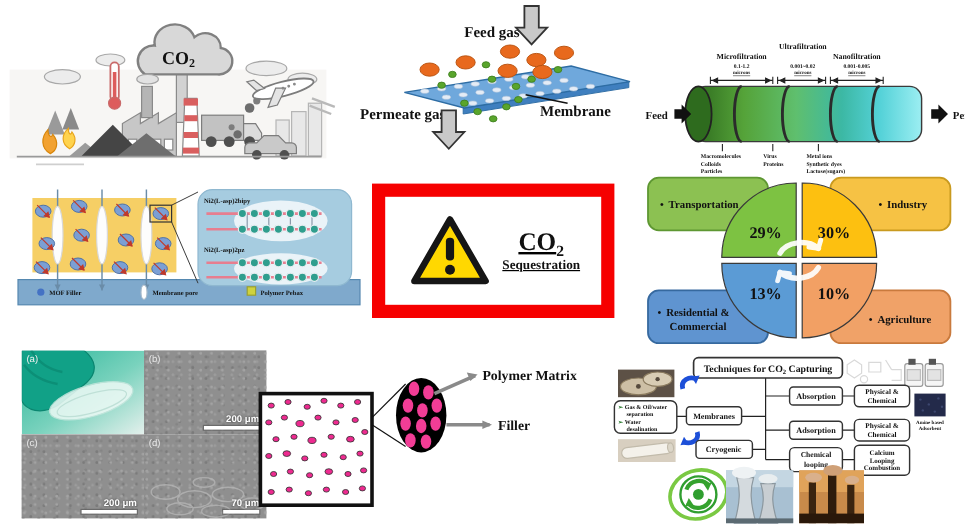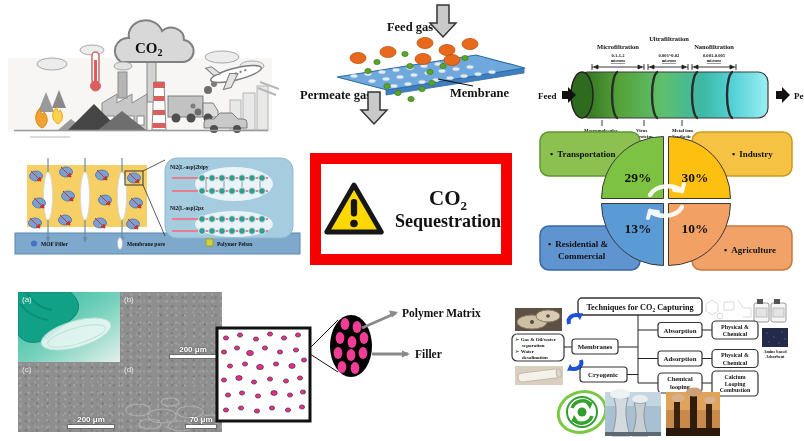--- a/index.html
+++ b/index.html
@@ -1,41 +1,41 @@
 <!DOCTYPE html>
 <html><head>
 <meta charset="utf-8">
 <style>
   html,body{margin:0;padding:0;background:#fff;}
   .page{position:relative;width:804px;height:441px;background:#fff;overflow:hidden;
         font-family:"Liberation Serif",serif;}
-  .fig{position:absolute;}
+  .fig{position:absolute;text-decoration:underline;}
   svg text{font-family:"Liberation Serif",serif;font-weight:bold;fill:#111;}
   
   .sign{left:310px;top:153px;width:202px;height:112px;background:#fff;
         border:11px solid #f60000;box-sizing:border-box;display:flex;
         align-items:center;justify-content:center;gap:8px;}
   .sign-text{text-align:center;color:#111;font-weight:bold;line-height:1.05;}
   .sign-line1{font-size:21px;}
   .sign-line1 sub{font-size:13px;}
-  .sign-line2{font-size:18px;}
+  .sign-line2{font-size:11px;}
   
   .sem-grid{left:18px;top:292px;width:204px;height:140px;display:grid;
             grid-template-columns:102px 102px;grid-template-rows:70px 70px;}
   .sem-panel{position:relative;overflow:hidden;}
   .sem-noise{background-color:#8f8f8f;background-image:
      radial-gradient(circle at 25% 35%, #a3a3a3 0.8px, transparent 1.5px),
      radial-gradient(circle at 70% 60%, #7b7b7b 0.8px, transparent 1.5px),
      radial-gradient(circle at 45% 85%, #9c9c9c 0.8px, transparent 1.5px),
      radial-gradient(circle at 10% 70%, #858585 0.8px, transparent 1.5px);
      background-size:9px 7px,11px 9px,7px 11px,13px 8px;}
   .sem-tag{position:absolute;left:4px;top:3px;font-size:8px;color:#e8e8e8;
            font-family:"Liberation Sans",sans-serif;}
   .sem-tag.dark{color:#f2f2f2;}
-  .scalebar{position:absolute;right:6px;bottom:4px;text-align:center;color:#fff;
+  .scalebar{position:absolute;right:6px;bottom:4px;text-align:right;color:#fff;
             font-size:8px;font-weight:bold;font-family:"Liberation Sans",sans-serif;
             text-shadow:0 0 2px rgba(0,0,0,.6);}
   .scalebar .bar{height:3.5px;background:#fff;margin-top:1px;
                  box-shadow:0 0 0 1px rgba(0,0,0,.25);}
   .bar-200{width:46px;} .bar-40{width:30px;}
 </style>
 </head>
 <body>
 
 <div class="page">
@@ -378,21 +378,21 @@
       <path d="M40,7 L73,64 L7,64 Z" fill="#ffd800" stroke="#161616" stroke-width="6" stroke-linejoin="round"></path>
       <rect x="36.2" y="24" width="7.6" height="21" rx="3.5" fill="#161616"></rect>
       <circle cx="40" cy="53.5" r="4.6" fill="#161616"></circle>
     </svg>
     <div class="sign-text">
       <div class="sign-line1"><span>CO</span><sub>2</sub></div>
       <div class="sign-line2">Sequestration</div>
     </div>
   </div>
 
-  <div class="fig" style="left:528px;top:127px;width:276px;height:148px">
+  <div class="fig" style="left:528px;top:143px;width:276px;height:148px">
     <svg width="276" height="148" viewBox="0 0 276 148">
       <g>
         <rect x="12" y="5" width="100" height="44" rx="9" fill="#8cc152" stroke="#5e9732" stroke-width="1.5"></rect>
         <text x="22" y="30" font-size="9"><tspan>•</tspan><tspan dx="4">Transportation</tspan></text>
       </g>
       <g>
         <rect x="164" y="5" width="100" height="44" rx="9" fill="#f6c244" stroke="#c99a1f" stroke-width="1.5"></rect>
         <text x="204" y="30" font-size="9"><tspan>•</tspan><tspan dx="4">Industry</tspan></text>
       </g>
       <g>

